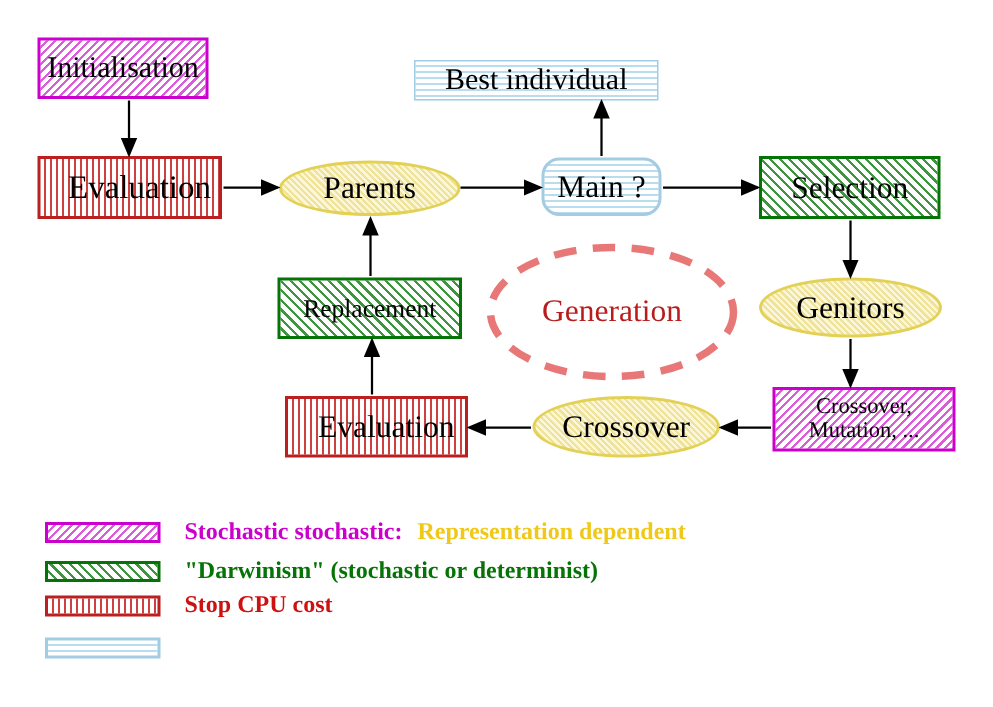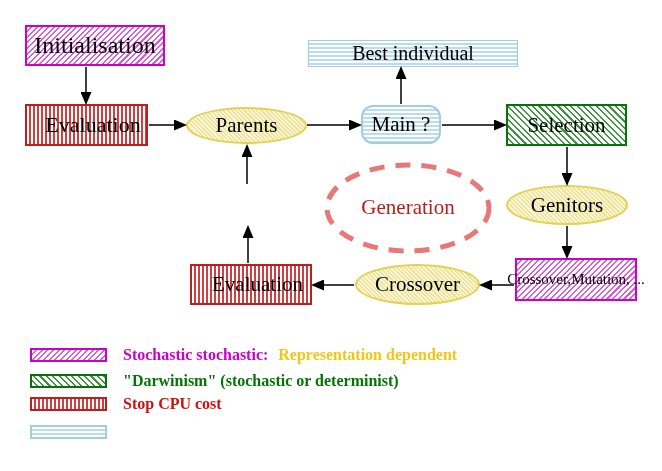--- a/index.html
+++ b/index.html
@@ -13,28 +13,28 @@
     white-space:nowrap;z-index:2;
   }
   
   .hatch-magenta{background:repeating-linear-gradient(135deg,#ffffff 0 2.5px,#d95cd9 2.5px 4px);border:2px solid #cc00cc;}
   .hatch-green{background:repeating-linear-gradient(45deg,#ffffff 0 3px,#3f943f 3px 4.5px);border:2px solid #067306;}
   .stripe-red{background:repeating-linear-gradient(90deg,#ffffff 0 2.5px,#cc4040 2.5px 4px);border:2px solid #bb2020;padding-left:13px;}
   .stripe-cyan{background:repeating-linear-gradient(180deg,#ffffff 0 2.5px,#b9dcEF 2.5px 4px);border:2px solid #a3cbe2;}
   .fill-yellow{background:repeating-linear-gradient(45deg,#fdf7d9 0 1.5px,#efe29a 1.5px 3px);border:2px solid #e3d155;}
   .ellipse{border-radius:50%;}
   
-  #initialisation{left:25px;top:25px;width:140px;height:41px;font-size:24px;}
+  #initialisation{left:25px;top:25px;width:114px;height:41px;font-size:20px;}
   #evaluation-top{left:25px;top:104px;width:123px;height:42px;font-size:22px;}
   #parents{left:186px;top:107px;width:121px;height:37px;font-size:21px;}
-  #best-individual{left:308px;top:40px;width:210px;height:27px;font-size:20px;border-width:1px;}
+  #best-individual{left:276px;top:40px;width:163px;height:27px;font-size:20px;border-width:1px;}
   #stop{left:361px;top:105px;width:80px;height:39px;font-size:21px;border-radius:12px;}
   #selection{left:506px;top:104px;width:121px;height:42px;font-size:21px;}
   #genitors{left:506px;top:185px;width:122px;height:40px;font-size:21px;}
-  #crossover{left:515px;top:258px;width:122px;height:43px;font-size:15px;flex-direction:row;}
+  #crossover{left:515px;top:258px;width:122px;height:43px;font-size:15px;flex-direction:column;}
   #offspring{left:355px;top:264px;width:125px;height:41px;font-size:21px;}
   #evaluation-bottom{left:190px;top:264px;width:122px;height:41px;font-size:21px;}
   #replacement{left:185px;top:185px;width:123px;height:41px;font-size:17px;}
   #generation-label{
     position:absolute;left:326px;top:195px;width:164px;text-align:center;
     font-size:21px;color:#b91c1c;z-index:2;
   }
   
   #overlay{position:absolute;left:0;top:0;width:662px;height:471px;z-index:3;pointer-events:none;}
   
@@ -64,20 +64,21 @@
   <div class="node stripe-cyan" id="best-individual">Best individual</div>
   <div class="node stripe-cyan" id="stop">Main ?</div>
   <div class="node hatch-green" id="selection">Selection</div>
   <div class="node fill-yellow ellipse" id="genitors">Genitors</div>
   <div class="node hatch-magenta" id="crossover">
     <span>Crossover,</span>
     <span>Mutation, ...</span>
   </div>
   <div class="node fill-yellow ellipse" id="offspring">Crossover</div>
   <div class="node stripe-red" id="evaluation-bottom">Evaluation</div>
+  <div class="node hatch-green" id="replacement">Replacement</div>
   <div id="generation-label">Generation</div>
 
   <svg id="overlay" viewBox="0 0 662 471" xmlns="http://www.w3.org/2000/svg">
     <defs>
       <marker id="ah" markerWidth="13" markerHeight="11" refX="11" refY="5.5" orient="auto" markerUnits="userSpaceOnUse">
         <path d="M0,0 L13,5.5 L0,11 z" fill="#000"></path>
       </marker>
     </defs>
     <ellipse cx="408" cy="208" rx="81" ry="43" fill="none" stroke="#e87878" stroke-width="5" stroke-dasharray="15 11"></ellipse>
     <g stroke="#000" stroke-width="1.5" fill="none">

